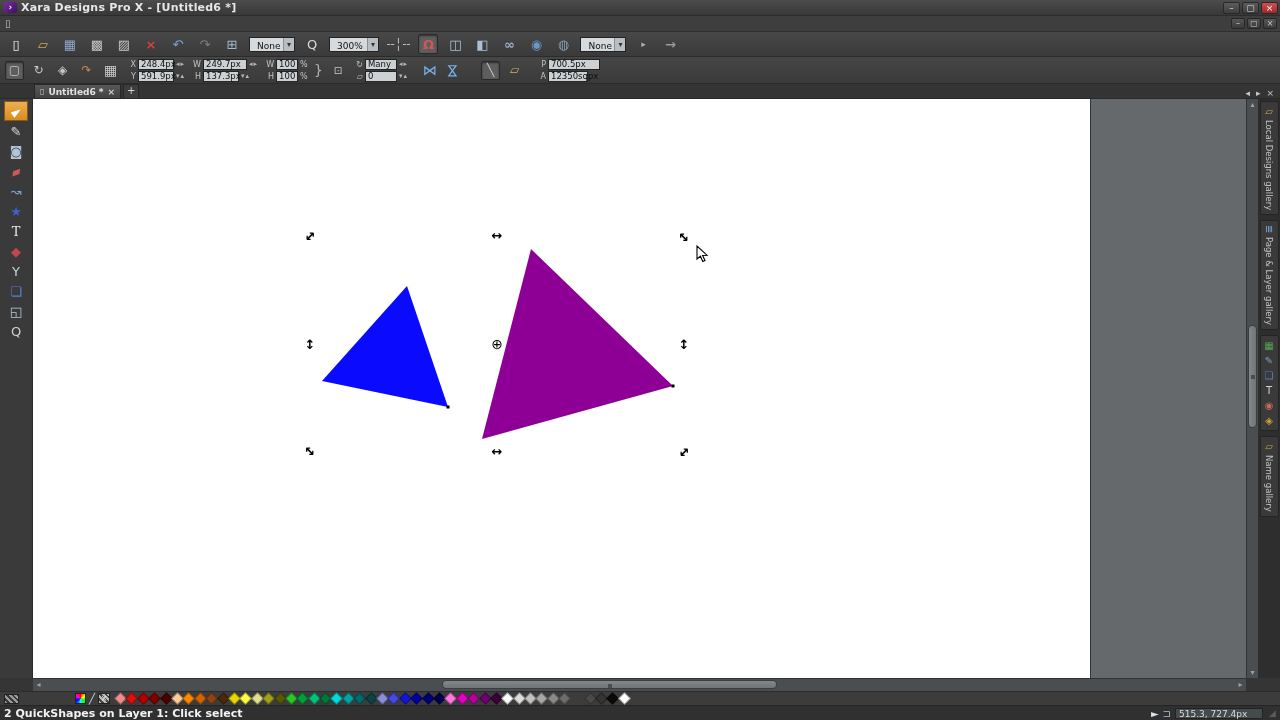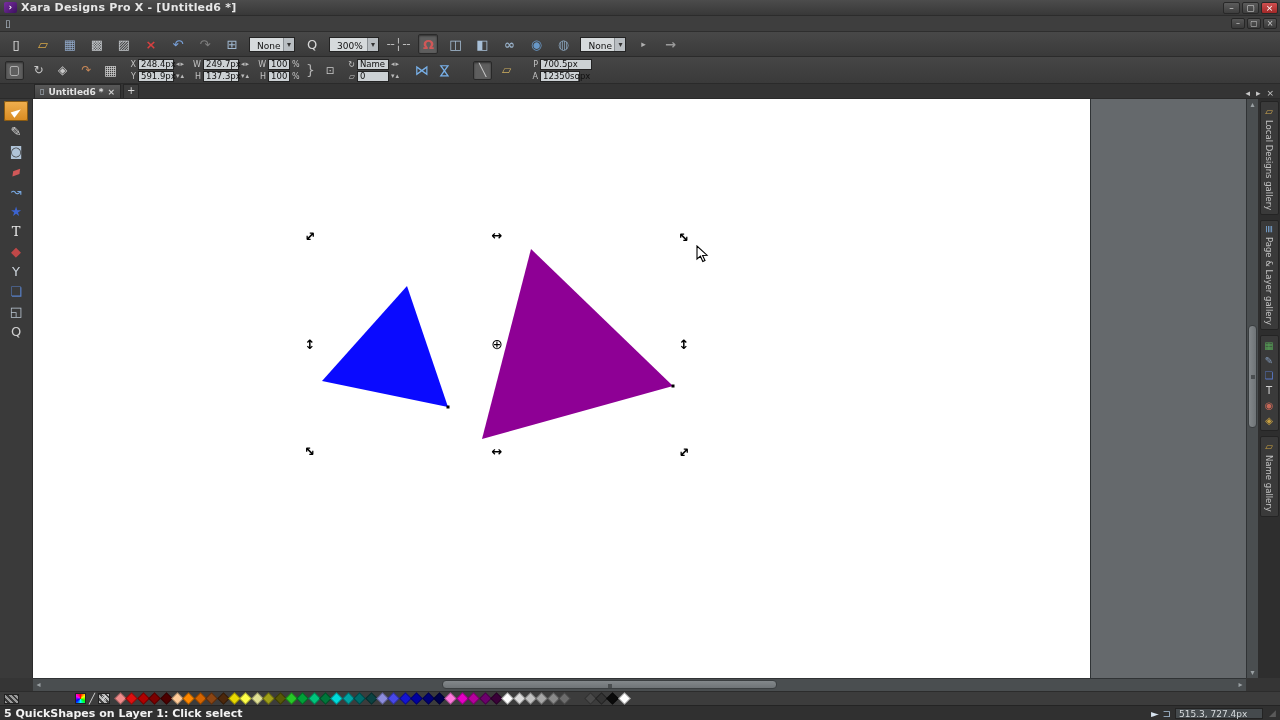--- a/index.html
+++ b/index.html
@@ -167,21 +167,21 @@
       </span>
       <span class="frow">
         <span class="flbl">Y</span>
         <span class="field" style="width:36px;">591.9px</span>
         <span class="spin">▾▴</span>
       </span>
     </span>
     <span class="fgroup">
       <span class="frow">
         <span class="flbl">W</span>
-        <span class="field" style="width:36px;">249.7px</span>
+        <span class="field" style="width:44px;">249.7px</span>
         <span class="spin">◂▸</span>
       </span>
       <span class="frow">
         <span class="flbl">H</span>
         <span class="field" style="width:36px;">137.3px</span>
         <span class="spin">▾▴</span>
       </span>
     </span>
     <span class="fgroup">
       <span class="frow">
@@ -193,21 +193,21 @@
         <span class="flbl">H</span>
         <span class="field" style="width:22px;">100</span>
         <span class="flbl" style="width:6px;text-align:left;">%</span>
       </span>
     </span>
     <span class="pctbrace">}</span>
     <span class="ibtn" style="width:14px;height:14px;font-size:10px;">⊡</span>
     <span class="fgroup">
       <span class="frow">
         <span class="flbl" style="width:10px;">↻</span>
-        <span class="field" style="width:32px;">Name</span>
+        <span class="field" style="width:32px;">Many</span>
         <span class="spin">◂▸</span>
       </span>
       <span class="frow">
         <span class="flbl" style="width:10px;">▱</span>
         <span class="field" style="width:32px;">0</span>
         <span class="spin">▾▴</span>
       </span>
     </span>
     <span class="ib-icons" style="margin-left:4px;">
       <span class="ibtn" style="color:#78b0e8;font-size:14px;">⋈</span>
@@ -397,21 +397,21 @@
         <span class="sw" style="background: rgb(108, 108, 108);"></span>
         <span class="swgap"></span>
         <span class="sw" style="background: rgb(74, 74, 74);"></span>
         <span class="sw" style="background: rgb(52, 52, 52);"></span>
         <span class="sw" style="background: rgb(10, 10, 10);"></span>
         <span class="sw" style="background: rgb(255, 255, 255);"></span>
       </span>
   </div>
 
   <div class="statusbar">
-    <span class="status-text">5 QuickShapes on Layer 1: Click select</span>
+    <span class="status-text">2 QuickShapes on Layer 1: Click select</span>
     <span class="status-right">
       <span class="sricon" style="color:#d8e4f0;">►</span>
       <span class="sricon" style="color:#a8c0d8;">⊐</span>
       <span class="coordfield">515.3, 727.4px</span>
       <span class="grip">◢</span>
     </span>
   </div>
 </div>
 
 </body></html>

